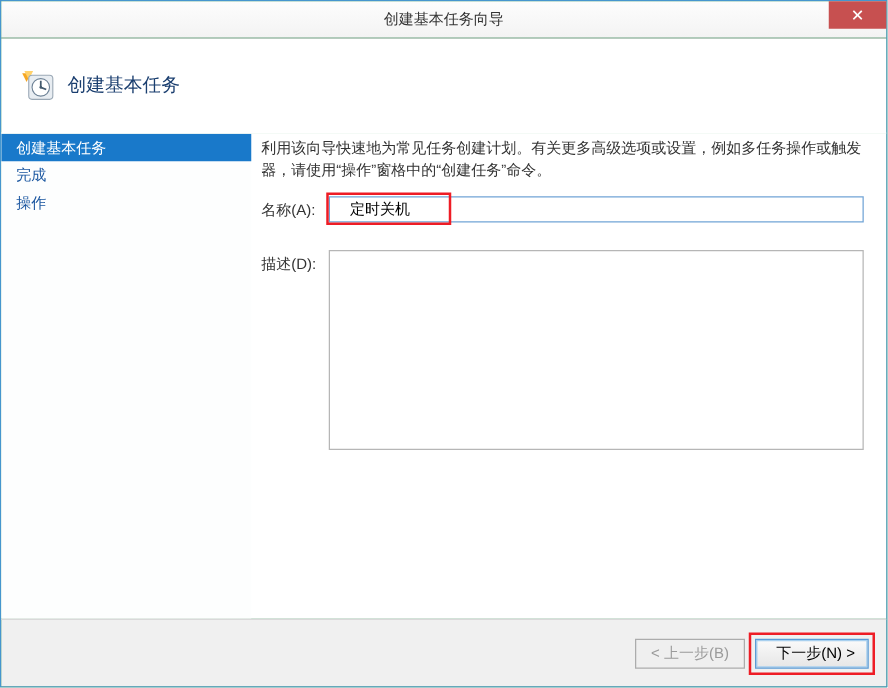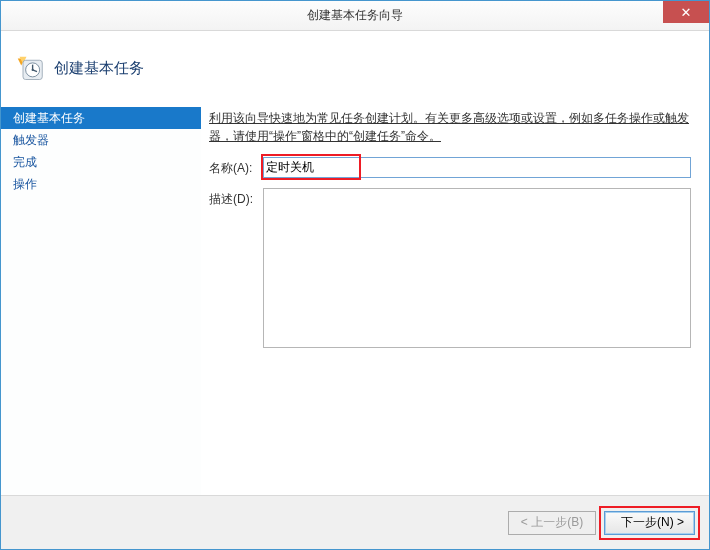--- a/index.html
+++ b/index.html
@@ -95,26 +95,25 @@
   .content {
     flex: 1;
     padding: 0 18px 0 8px;
     position: relative;
   }
   .intro {
     color: #333;
     line-height: 18px;
     padding: 2px 0 12px 0;
     font-size: 12px;
-    text-decoration: underline;
   }
   .form-row {
     display: flex;
     align-items: flex-start;
-    margin-bottom: 10px;
+    margin-bottom: 22px;
   }
   .form-label {
     width: 54px;
     padding-top: 3px;
     color: #333;
     font-size: 12px;
   }
   .name-wrap {
     position: relative;
     flex: 1;
@@ -124,21 +123,21 @@
     border: 2px solid #ee1c25;
     pointer-events: none;
   }
   .name-highlight.a {
     left: -2px; top: -3px; width: 100px; height: 26px;
   }
   .text-input {
     width: 100%;
     height: 21px;
     border: 1px solid #71a4d6;
-    padding: 1px 2px;
+    padding: 1px 16px;
     font-family: Liberation Mono, monospace;
     font-size: 12px;
     outline: none;
     background: #fff;
   }
   .desc-area {
     flex: 1;
     height: 160px;
     border: 1px solid #b6b6b6;
     resize: none;
@@ -209,21 +208,20 @@
         <line x1="19" y1="17" x2="24" y2="19" stroke="#43596d" stroke-width="1.6"></line>
         <circle cx="19" cy="17" r="1.2" fill="#43596d"></circle>
       </svg>
     </span>
     <span class="header-title">创建基本任务</span>
   </div>
 
   <div class="body">
     <div class="sidebar" id="sidebar">
         <div class="sidebar-item active">创建基本任务</div>
-        <div class="sidebar-item">触发器</div>
         <div class="sidebar-item">完成</div>
         <div class="sidebar-item">操作</div>
       </div>
 
     <div class="content">
       <div class="intro">利用该向导快速地为常见任务创建计划。有关更多高级选项或设置，例如多任务操作或触发器，请使用“操作”窗格中的“创建任务”命令。</div>
 
       <div class="form-row">
         <div class="form-label">名称(A):</div>
         <div class="name-wrap">

